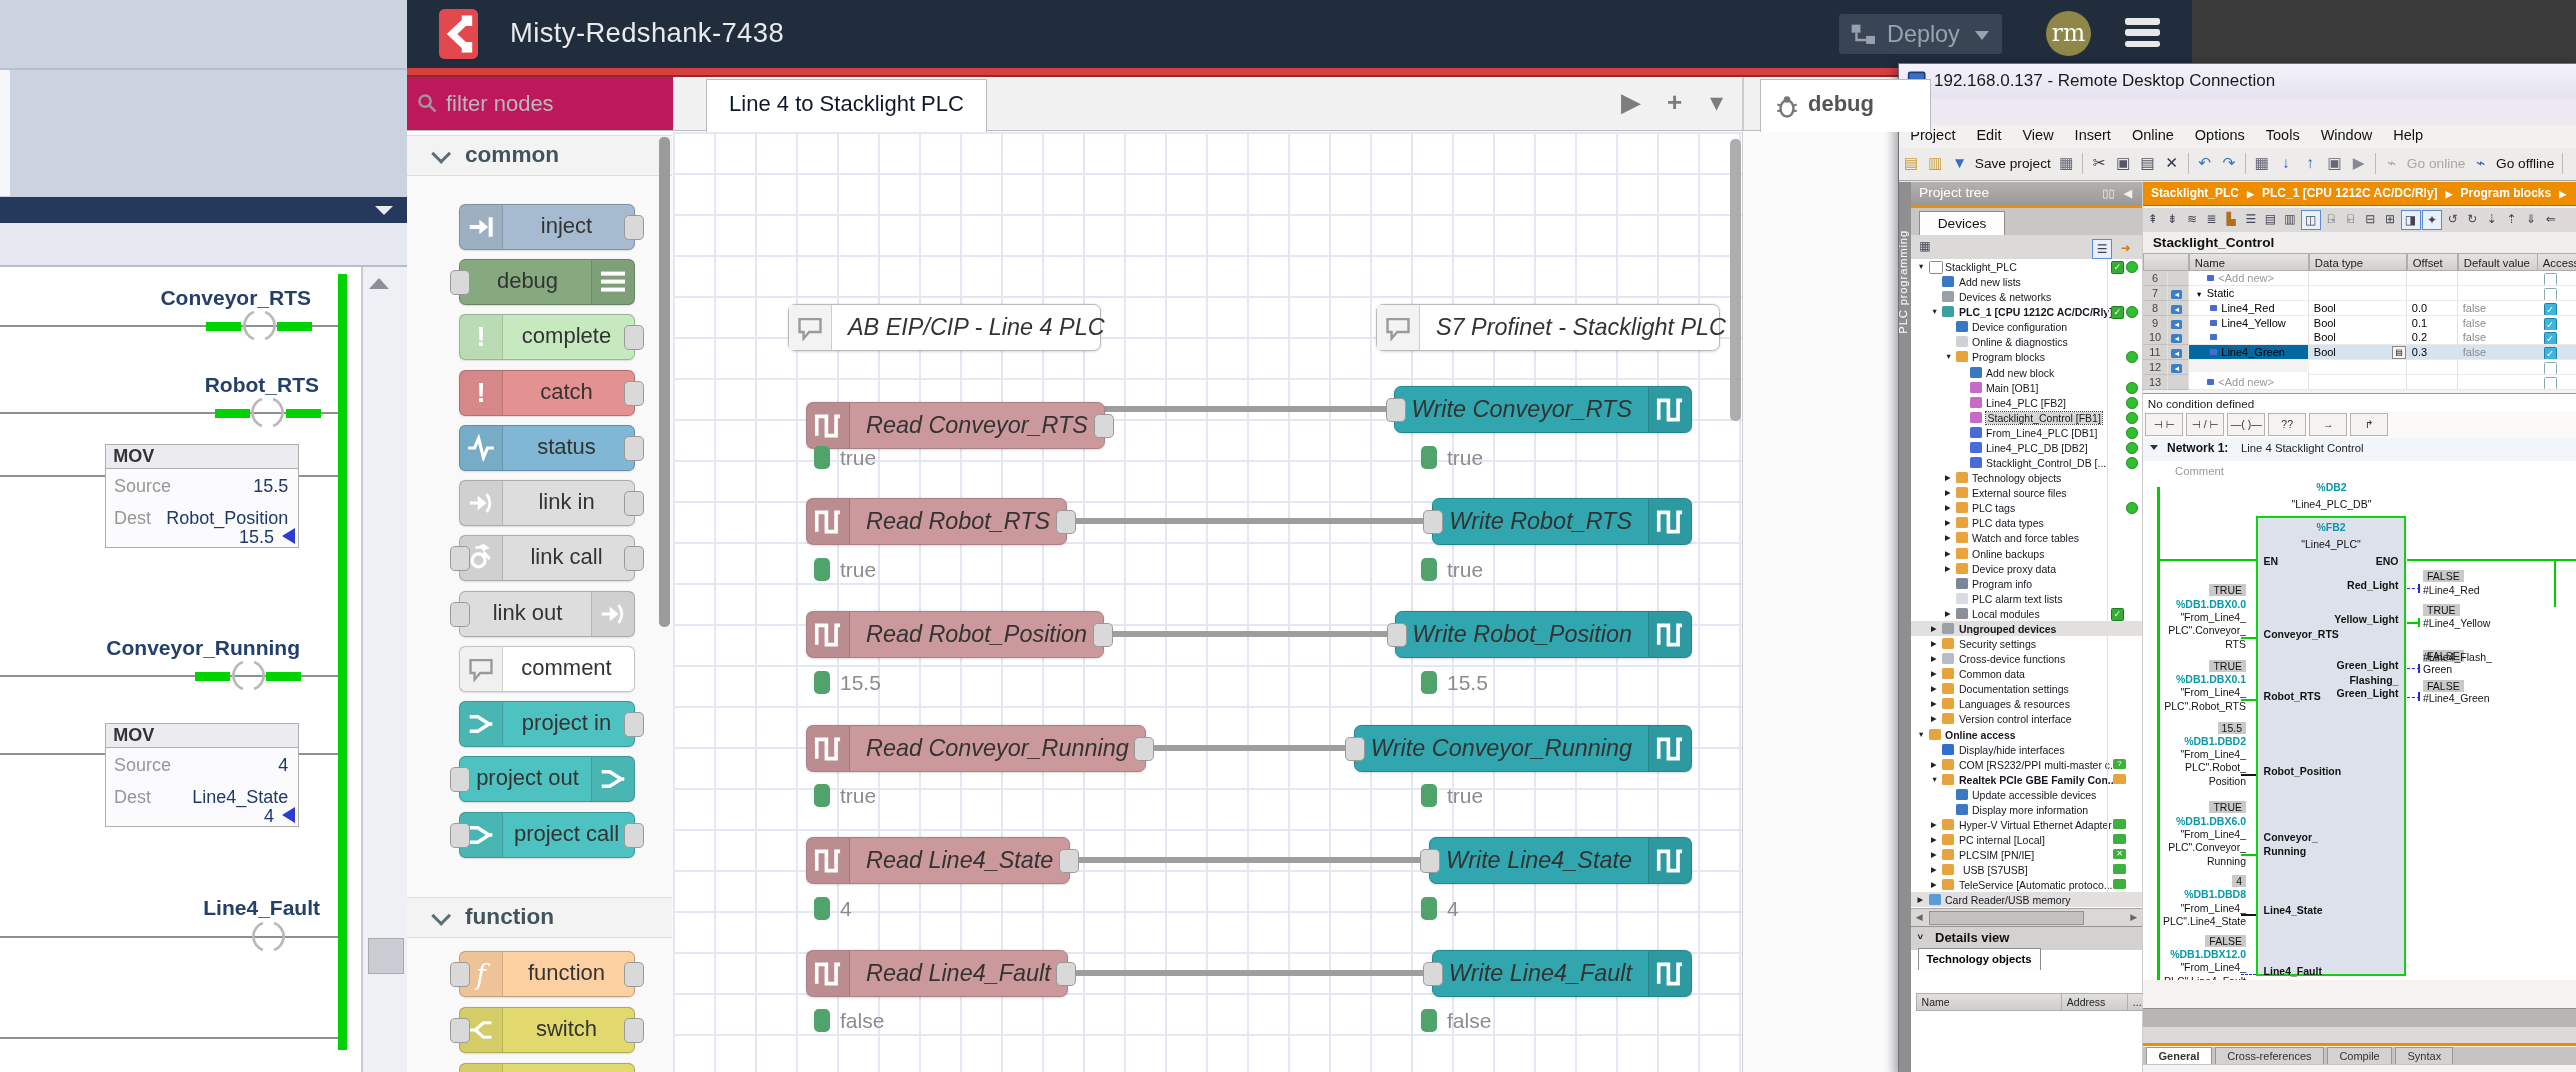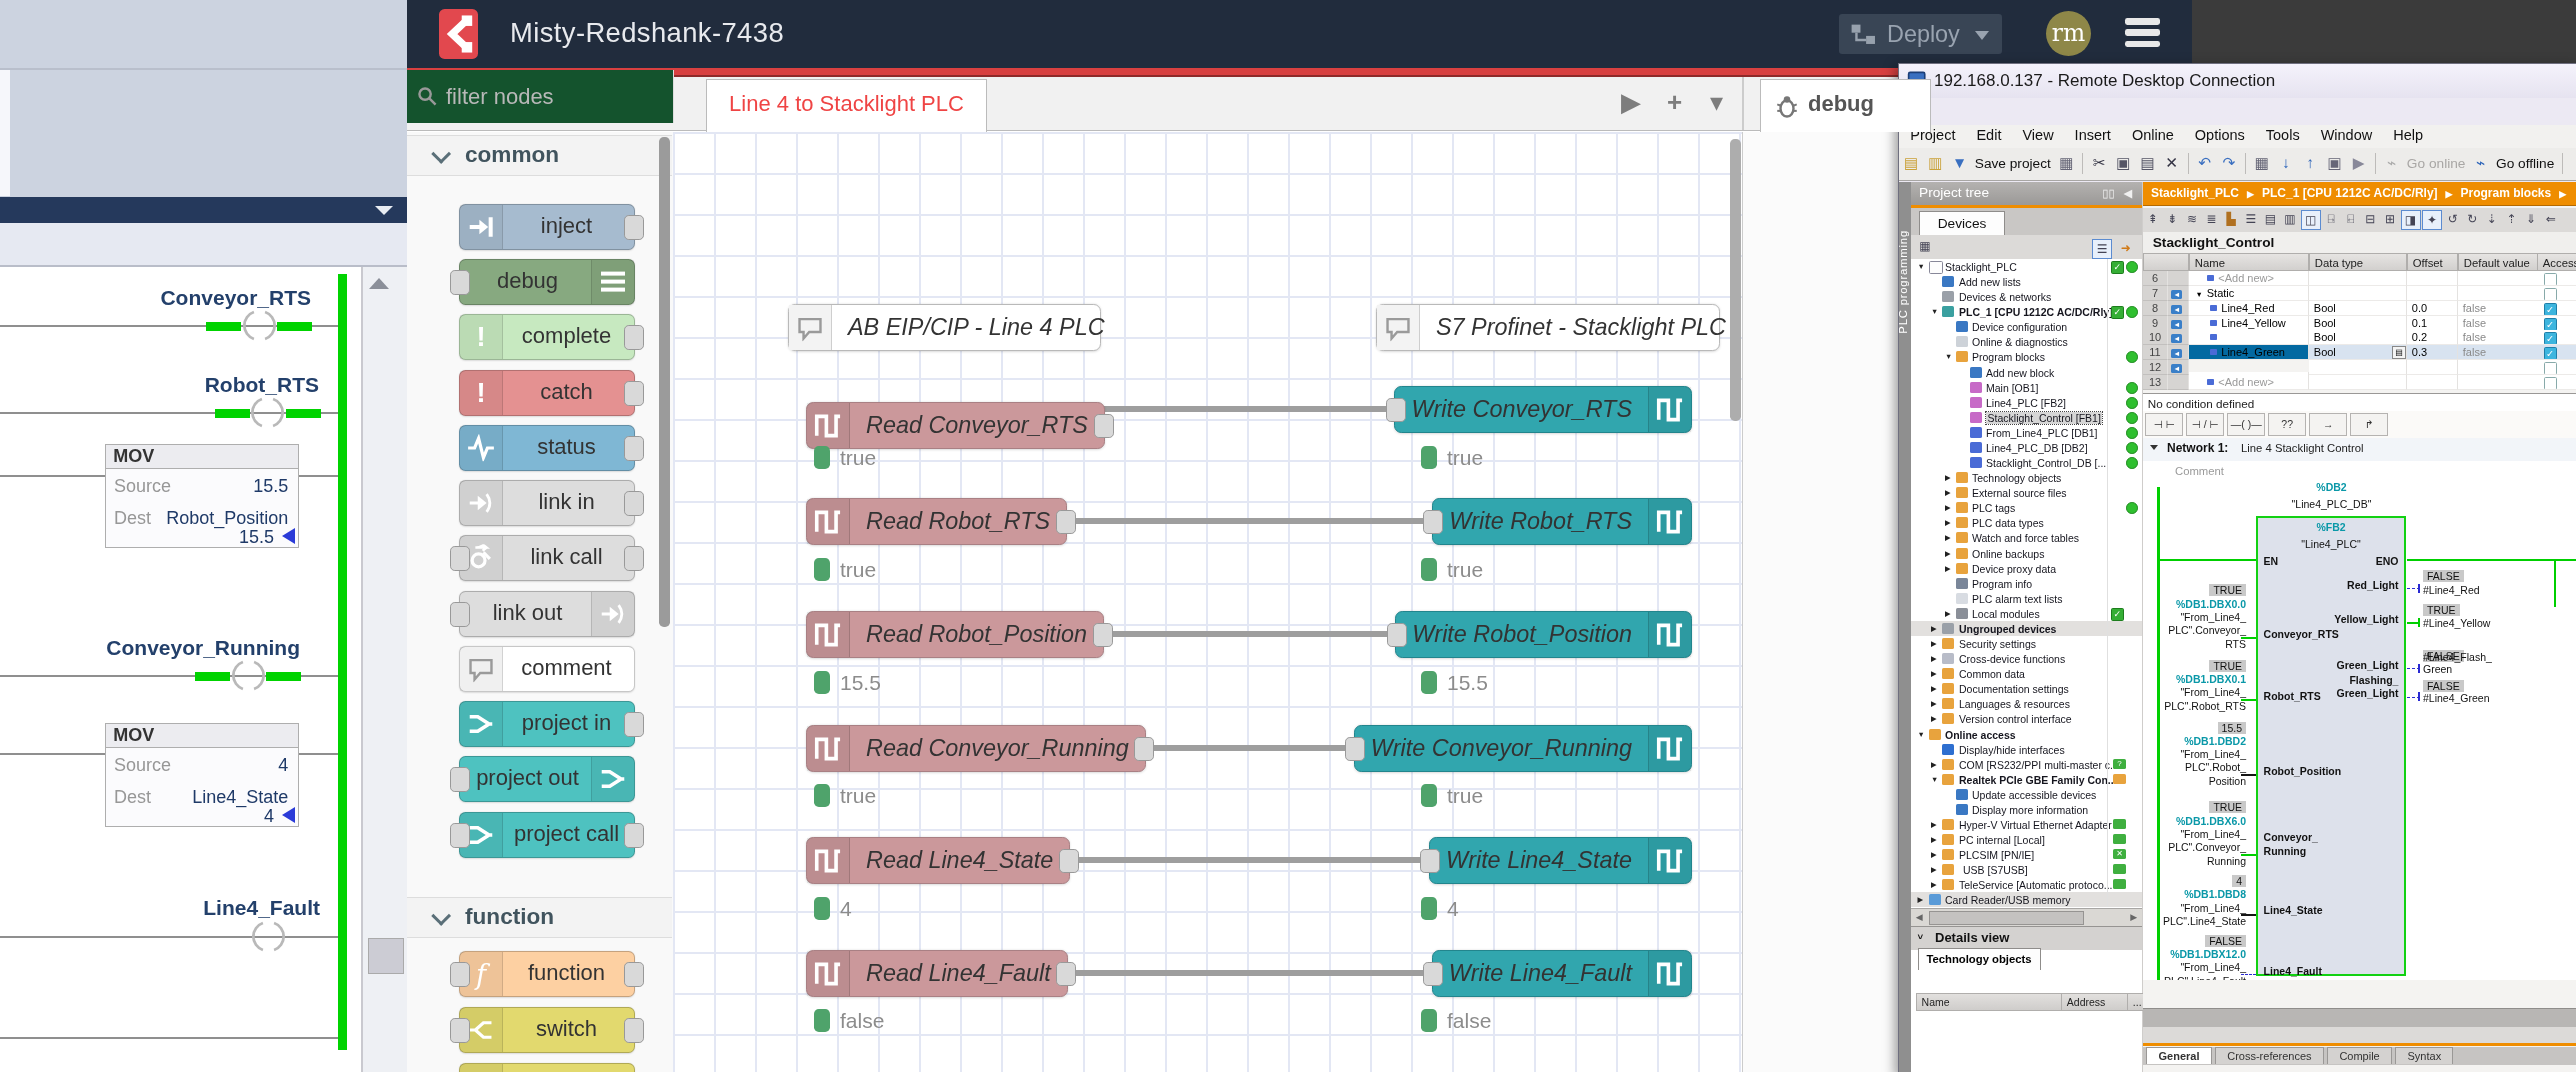--- a/index.html
+++ b/index.html
@@ -36,23 +36,23 @@
   #nr-logo{position:absolute;left:32px;top:9px;width:39px;height:50px;background:#e2484e;border-radius:5.6px}
   #nr-title{position:absolute;left:103px;top:17px;font-size:27.4px;color:#e8eaee;letter-spacing:0.4px}
   #nr-redline{position:absolute;left:0;top:68px;width:100%;height:7.3px;background:#d84040;border-bottom:2.4px solid #8e2a2a}
   #nr-deploy{position:absolute;left:1432px;top:13.7px;width:163px;height:40px;background:#394555;border-radius:3.2px;color:#99a3b0;font-size:23.4px;line-height:40px}
   #nr-deploy .dlabel{margin-left:48px}
   #nr-deploy .dcaret{position:absolute;right:13px;top:17px;width:0;height:0;border-left:7.3px solid transparent;border-right:7.3px solid transparent;border-top:9px solid #99a3b0}
   #nr-avatar{position:absolute;left:1639px;top:10.5px;width:45px;height:45px;border-radius:50%;background:#8e8748;color:#fff;font-family:"DejaVu Serif",serif;font-size:23.4px;text-align:center;line-height:45px}
   #nr-burger{position:absolute;left:1718px;top:18px;width:35px;height:32px}
   #nr-burger div{height:6.5px;background:#e8e8e8;border-radius:2.4px;margin-bottom:4.8px}
   #nr-tabbar{position:absolute;left:0;top:77px;width:100%;height:53px;background:#f1f1f1;border-bottom:1.6px solid #bbb}
-  #nr-search{position:absolute;left:0;top:70px;width:266px;height:53px;background:#14532d;border-right:1.6px solid #ddd}
+  #nr-search{position:absolute;left:0;top:77px;width:266px;height:53px;background:#be185d;border-right:1.6px solid #ddd}
   #nr-search .ph{position:absolute;left:39px;top:13.7px;font-size:22px;color:#b8b8b8}
-  #nr-activetab{position:absolute;left:299px;top:79px;width:279px;height:52px;background:#fff;border:1.6px solid #bbb;border-bottom:none;color:#ef4444;font-size:22px;text-align:center;line-height:48px;z-index:3}
+  #nr-activetab{position:absolute;left:299px;top:79px;width:279px;height:52px;background:#fff;border:1.6px solid #bbb;border-bottom:none;color:#0f172a;font-size:22px;text-align:center;line-height:48px;z-index:3}
   .nr-tbtn{position:absolute;top:87px;font-size:26px;color:#7d7d7d}
   #nr-sepline{position:absolute;left:1335px;top:77px;width:1.6px;height:53px;background:#ccc}
   #nr-debugtab{position:absolute;left:1353px;top:79px;width:169px;height:52px;background:#fff;border:1.6px solid #bbb;border-bottom:none;z-index:3}
   #nr-debugtab span{position:absolute;left:47px;top:10.5px;font-size:22px;font-weight:bold;color:#555}
   
   #nr-palette{position:absolute;left:0;top:132px;width:266px;height:940px;background:#f9f9f9;border-right:1.6px solid #ccc}
   .pcat{position:absolute;left:0;width:265px;height:39px;background:#f3f3f3;border-top:0.8px solid #ddd;border-bottom:0.8px solid #ddd}
   .pcat .chev{position:absolute;left:27.4px;top:11.3px;width:11.3px;height:11.3px;border-right:3.2px solid #5a6f78;border-bottom:3.2px solid #5a6f78;transform:rotate(45deg)}
   .pcat .clabel{position:absolute;left:58px;top:5.6px;font-size:22.6px;font-weight:bold;color:#41545e}
   .pitem{position:absolute;left:52px;width:174px;height:44px;border-radius:6.5px;border:1.6px solid rgba(0,0,0,.22);box-shadow:0 0.8px 1.6px rgba(0,0,0,.12)}

